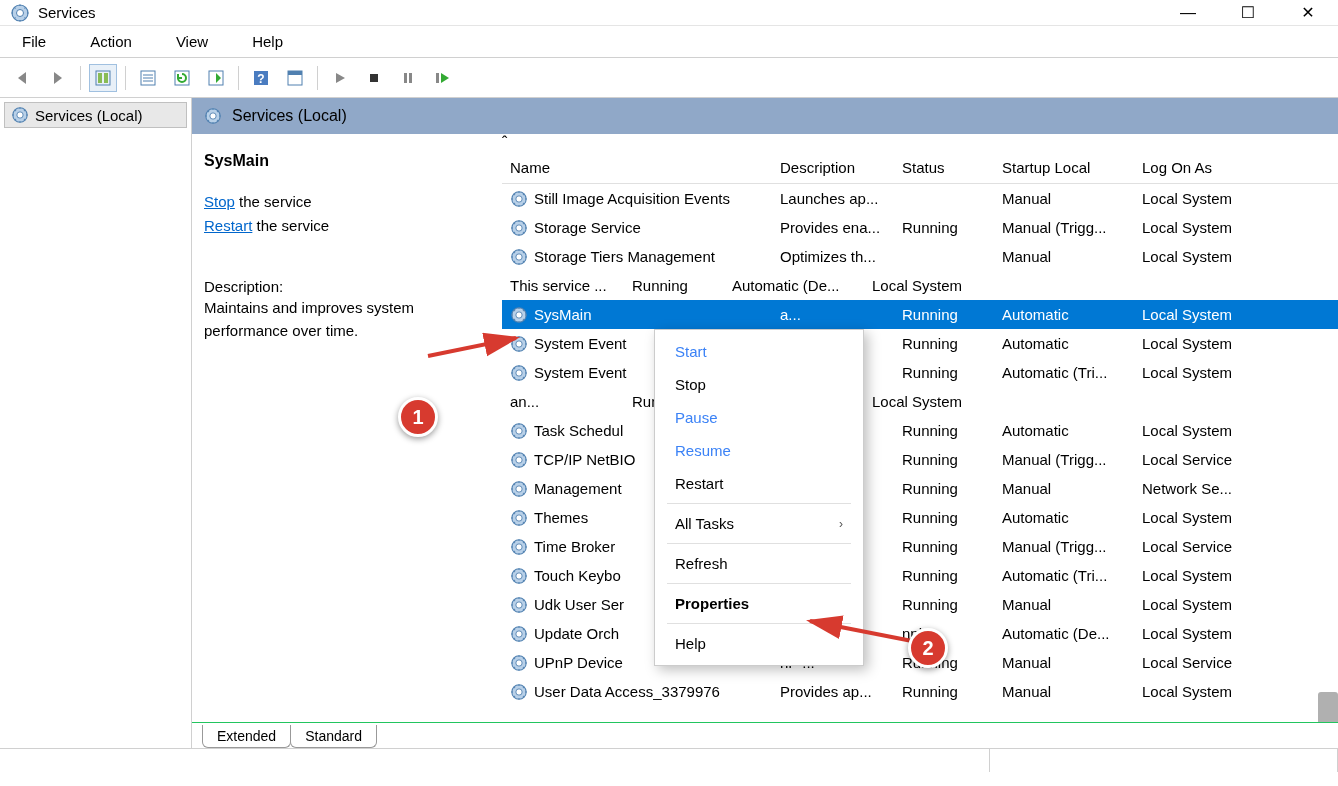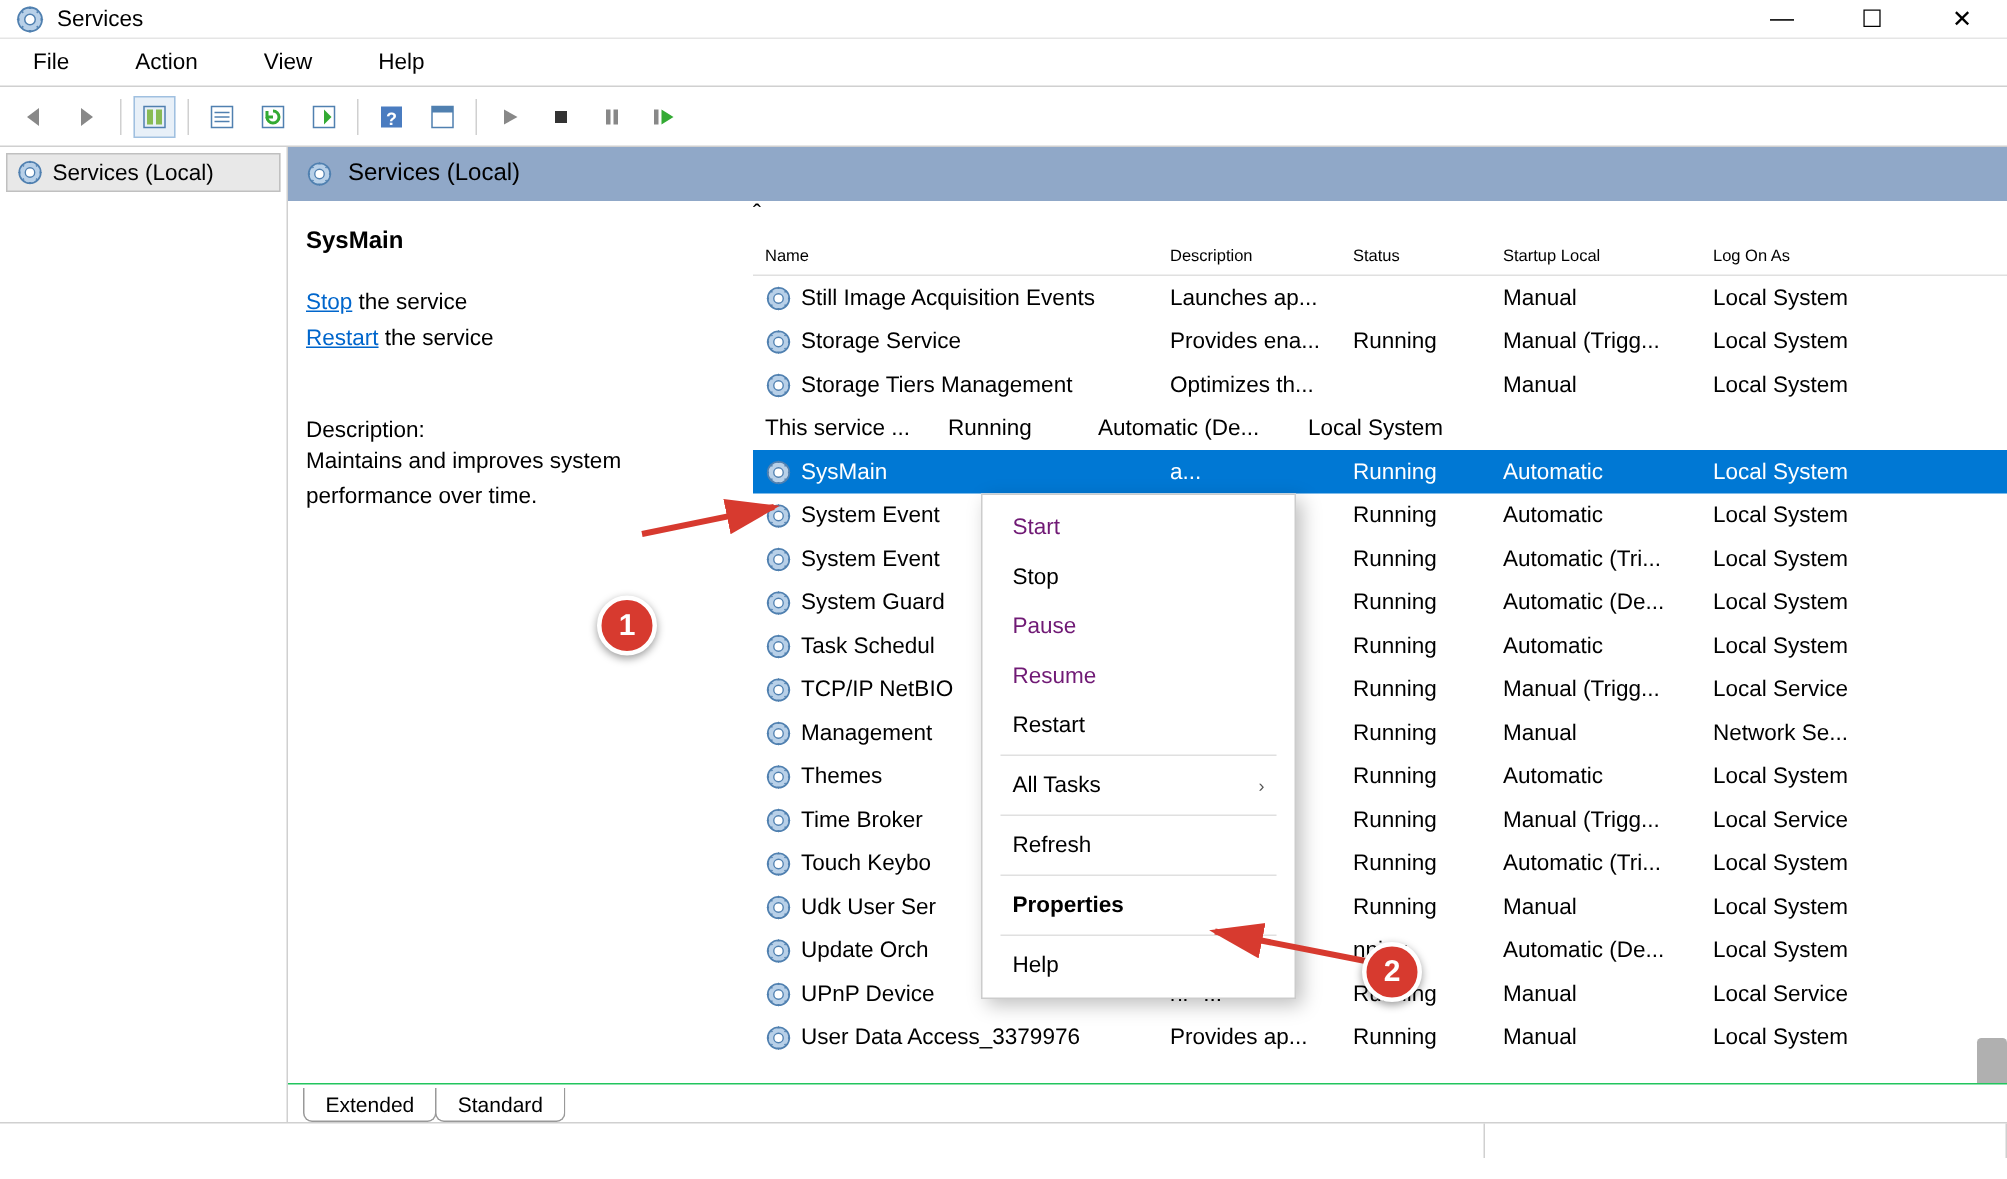--- a/index.html
+++ b/index.html
@@ -32,21 +32,21 @@
 
 .right-body { flex: 1; display: flex; background: #fff; }
 .detail-pane { width: 310px; padding: 18px 12px 0 12px; font-size: 15px; }
 .detail-pane .svc-name { font-weight: 600; margin-bottom: 20px; font-size: 16px; }
 .detail-pane a { color: #0066cc; text-decoration: underline; }
 .detail-pane .links { margin-bottom: 40px; line-height: 1.6; }
 .detail-pane .desc-label { margin-bottom: 2px; }
 .detail-pane .desc-text { line-height: 1.5; }
 
 .list-pane { flex: 1; position: relative; overflow: hidden; }
-.list-header { display: flex; height: 32px; align-items: flex-end; font-size: 11px; border-bottom: 1px solid #e0e0e0; }
+.list-header { display: flex; height: 32px; align-items: center; font-size: 15px; border-bottom: 1px solid #e0e0e0; }
 .list-header .col { padding: 6px 8px; }
 
 .list-rows { }
 .row { display: flex; height: 29px; align-items: center; font-size: 15px; }
 .row.selected { background: #0078d4; color: #fff; }
 .row .cell { padding: 0 8px; white-space: nowrap; overflow: hidden; text-overflow: ellipsis; }
 .row .namecell { display: flex; align-items: center; gap: 6px; }
 
 .col-name { width: 270px; }
 .col-desc { width: 122px; }
@@ -61,21 +61,21 @@
 .tabs .tab { border: 1px solid #999; border-top: none; padding: 3px 14px; font-size: 14px; background: #fff; border-radius: 0 0 6px 6px; margin-right: -1px; }
 .tabs .tab.active { background: #fff; font-weight: 400; }
 
 
 .statusbar { height: 24px; border-top: 1px solid #d0d0d0; display: flex; }
 .statusbar .sseg { border-right: 1px solid #d0d0d0; height: 100%; }
 
 
 .context-menu { position: absolute; left: 654px; top: 329px; width: 210px; background: #fff; border: 1px solid #ccc; box-shadow: 4px 4px 12px rgba(0,0,0,0.25); z-index: 100; padding: 5px 0; }
 .context-menu .cm-item { padding: 8px 20px; font-size: 15px; display: flex; justify-content: space-between; align-items: center; }
-.context-menu .cm-item.disabled { color: #701a75; }
+.context-menu .cm-item.disabled { color: #3b82f6; }
 .context-menu .cm-item.bold { font-weight: 600; }
 .context-menu .cm-sep { height: 1px; background: #e0e0e0; margin: 3px 12px; }
 .context-menu .arrow { font-size: 12px; color: #555; }
 
 
 .annotation-circle { position: absolute; width: 40px; height: 40px; border-radius: 50%; background: #d73a2f; border: 3px solid #fff; color: #fff; font-weight: 700; font-size: 20px; display: flex; align-items: center; justify-content: center; z-index: 200; box-shadow: 0 2px 6px rgba(0,0,0,0.4); }
 .annotation-arrow { position: absolute; z-index: 199; }
 
 
 .scroll-thumb { position: absolute; right: 0; top: 558px; width: 20px; height: 36px; background: #b0b0b0; border-radius: 3px; }
@@ -302,26 +302,20 @@
                   <use href="#gear-shape"></use>
                 </svg>
                 <span>System Event</span>
               </div>
               <div class="cell col-desc">es ...</div>
               <div class="cell col-status">Running</div>
               <div class="cell col-startup">Automatic (Tri...</div>
               <div class="cell col-logon">Local System</div>
             </div>
             <div class="row">
-              <div class="cell namecell col-name">
-                <svg class="gear-icon" viewBox="0 0 20 20">
-                  <use href="#gear-shape"></use>
-                </svg>
-                <span>System Guard</span>
-              </div>
               <div class="cell col-desc">an...</div>
               <div class="cell col-status">Running</div>
               <div class="cell col-startup">Automatic (De...</div>
               <div class="cell col-logon">Local System</div>
             </div>
             <div class="row">
               <div class="cell namecell col-name">
                 <svg class="gear-icon" viewBox="0 0 20 20">
                   <use href="#gear-shape"></use>
                 </svg>

